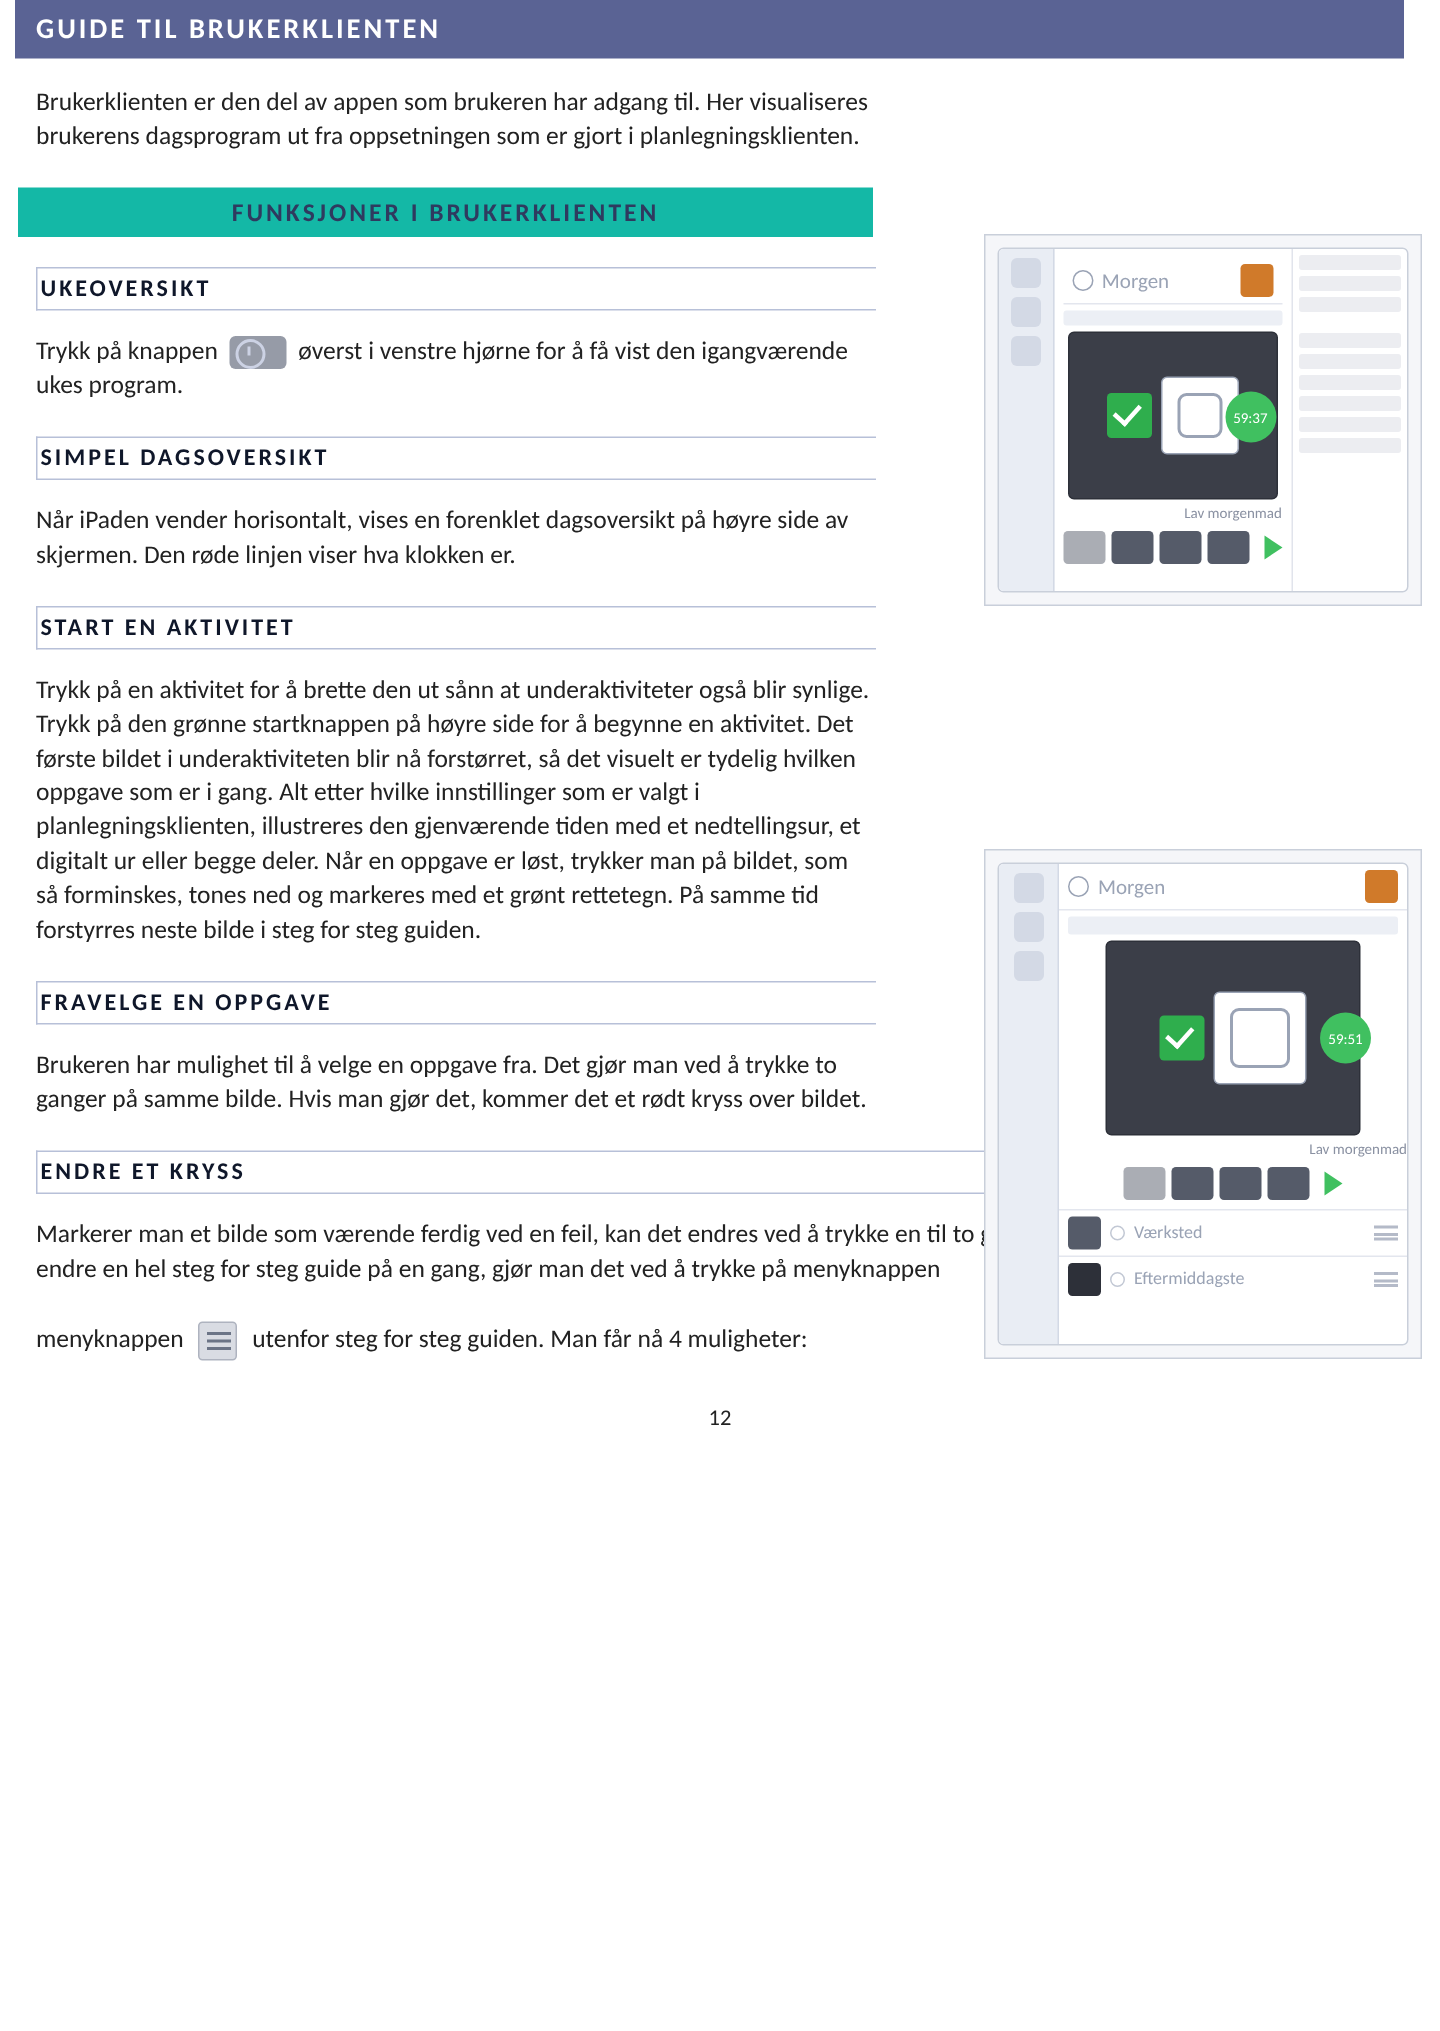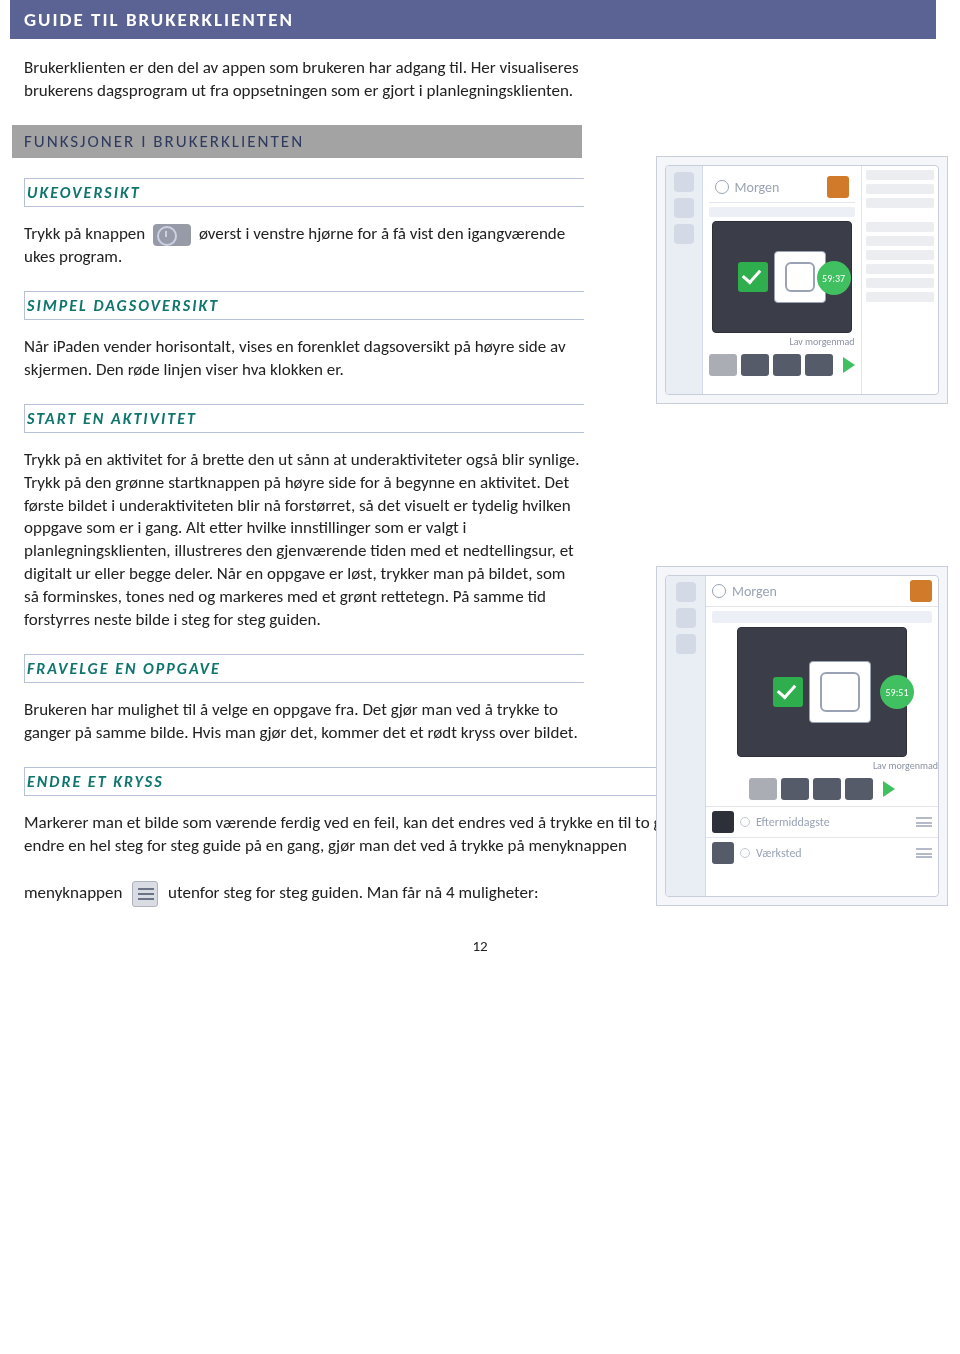--- a/index.html
+++ b/index.html
@@ -1,21 +1,21 @@
 <!DOCTYPE html>
 <html><head>
 <meta charset="utf-8">
 <style>
   * { box-sizing: border-box; margin: 0; padding: 0; }
   html, body { width: 960px; background: #fff; font-family: Calibri, "Segoe UI", Arial, sans-serif; color: #222; }
   .page { width: 960px; padding: 0 24px 40px 24px; position: relative; }
   .h1 { background: #5a6394; color: #fff; letter-spacing: 2px; font-weight: 700; font-size: 19px; padding: 8px 14px; margin-bottom: 18px; margin-left: -14px; }
   .intro { width: 560px; font-size: 17px; line-height: 1.35; margin-bottom: 22px; }
-  .h2 { background: #a3a3a3; color: #2f3a5f; letter-spacing: 2px; font-weight: 400; font-size: 17px; padding: 6px 12px; margin-bottom: 20px; margin-left: -12px; width: 570px; }
-  .h3 { color: #0f766e; letter-spacing: 2px; font-weight: 600; font-size: 16px; padding: 4px 2px; border-top: 1px solid #b7c0d8; border-bottom: 1px solid #b7c0d8; border-left: 1px solid #b7c0d8; width: 560px; margin-bottom: 16px; font-style: italic; }
+  .h2 { background: #14b8a6; color: #2f3a5f; letter-spacing: 2px; font-weight: 700; font-size: 17px; padding: 6px 12px; margin-bottom: 20px; margin-left: -12px; width: 570px; text-align: center; }
+  .h3 { color: #0f172a; letter-spacing: 2px; font-weight: 600; font-size: 16px; padding: 4px 2px; border-top: 1px solid #b7c0d8; border-bottom: 1px solid #b7c0d8; border-left: 1px solid #b7c0d8; width: 560px; margin-bottom: 16px; }
   .body { width: 560px; font-size: 17px; line-height: 1.35; margin-bottom: 22px; }
   .body-full { width: 900px; font-size: 17px; line-height: 1.35; margin-bottom: 22px; }
   .inline-icon { display: inline-block; width: 38px; height: 22px; background: #969ba7; border-radius: 4px; vertical-align: middle; position: relative; margin: 0 4px; }
   .inline-icon::before { content: ""; position: absolute; left: 4px; top: 2px; width: 16px; height: 16px; border: 2px solid #ccd2e4; border-radius: 50%; }
   .inline-icon::after { content: ""; position: absolute; left: 12px; top: 7px; width: 2px; height: 6px; background: #ccd2e4; }
   .menu-icon { display: inline-block; width: 26px; height: 26px; background: #d9dce3; border: 1px solid #aeb3bf; border-radius: 3px; vertical-align: middle; margin: 0 6px; position: relative; }
   .menu-icon::before { content: ""; position: absolute; left: 5px; top: 6px; width: 16px; height: 2px; background: #6b7486; box-shadow: 0 5px 0 #6b7486, 0 10px 0 #6b7486; }
 
   
   .shot { position: absolute; right: 12px; width: 292px; border: 1px solid #c9cfda; background: #f5f6f9; font-size: 11px; color: #555; }
@@ -158,29 +158,29 @@
           </div>
           <div class="activity-caption">Lav morgenmad</div>
           <div class="thumbs">
             <div class="t small"></div>
               <div class="t"></div>
               <div class="t"></div>
               <div class="t"></div>
             <div class="play"></div>
           </div>
           <div class="list-item">
+            <div class="ic"></div>
+            <div style="width:10px;height:10px;border:1px solid #c2c8d4;border-radius:50%;"></div>
+            <div class="cap">Værksted</div>
+            <div class="menu"></div>
+          </div>
+          <div class="list-item">
             <div class="ic" style="background:#2d3039;"></div>
             <div style="width:10px;height:10px;border:1px solid #c2c8d4;border-radius:50%;"></div>
             <div class="cap">Eftermiddagste</div>
-            <div class="menu"></div>
-          </div>
-          <div class="list-item">
-            <div class="ic"></div>
-            <div style="width:10px;height:10px;border:1px solid #c2c8d4;border-radius:50%;"></div>
-            <div class="cap">Værksted</div>
             <div class="menu"></div>
           </div>
         </div>
       </div>
     </div>
   </div>
 
   <div class="pagenum">12</div>
 </div>
 

